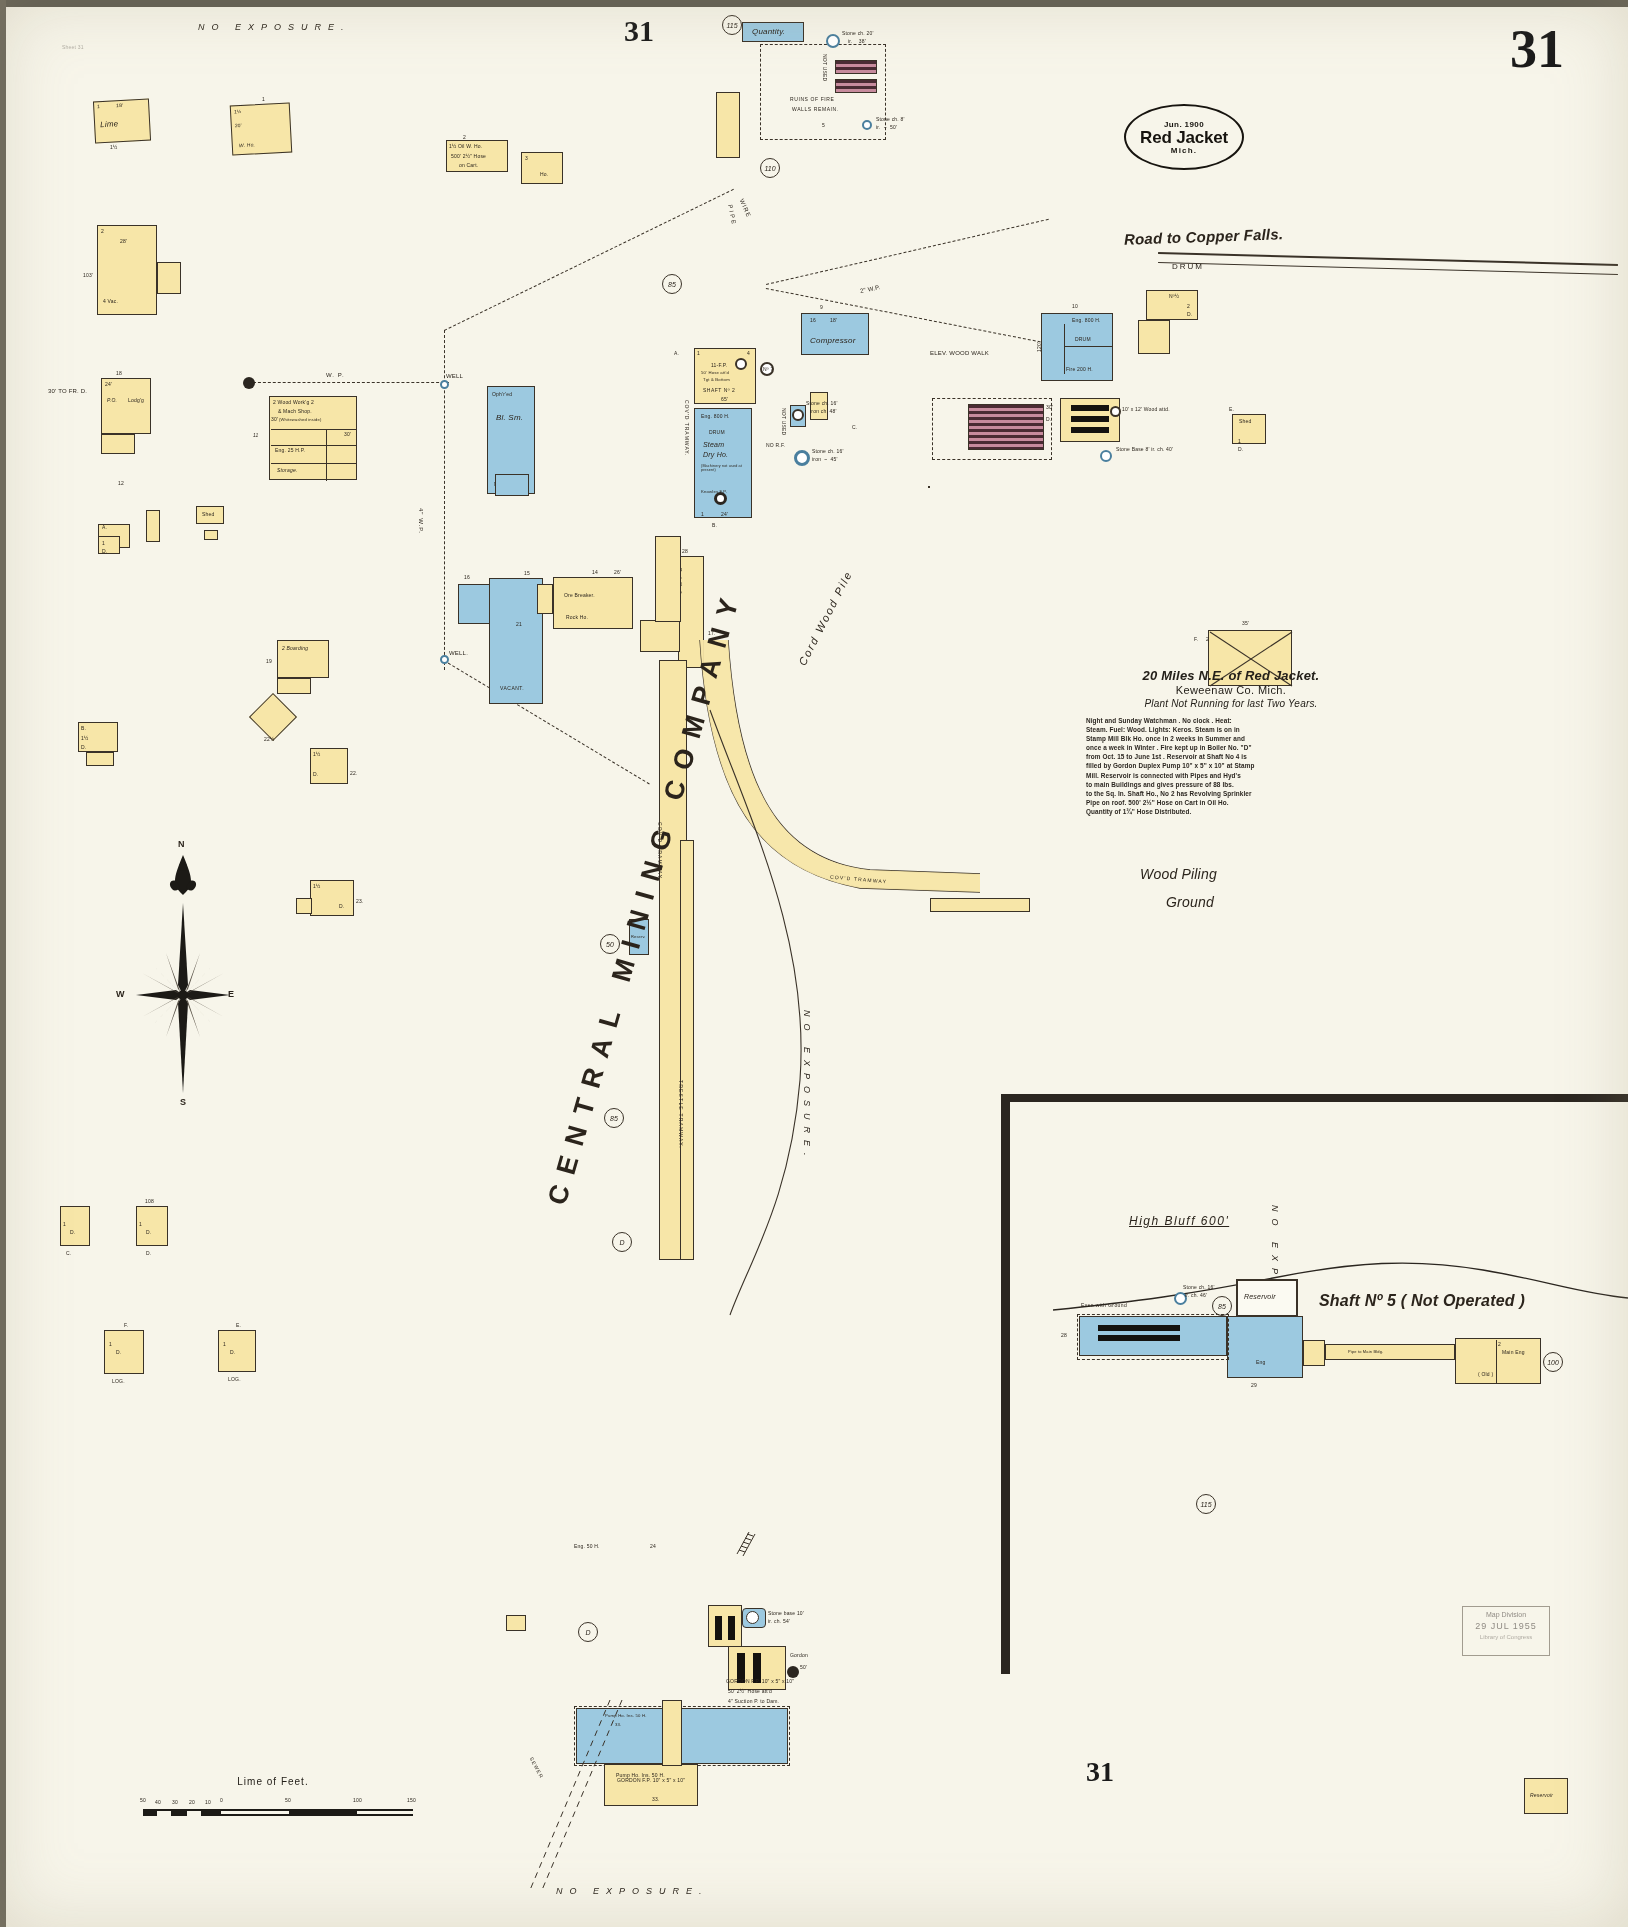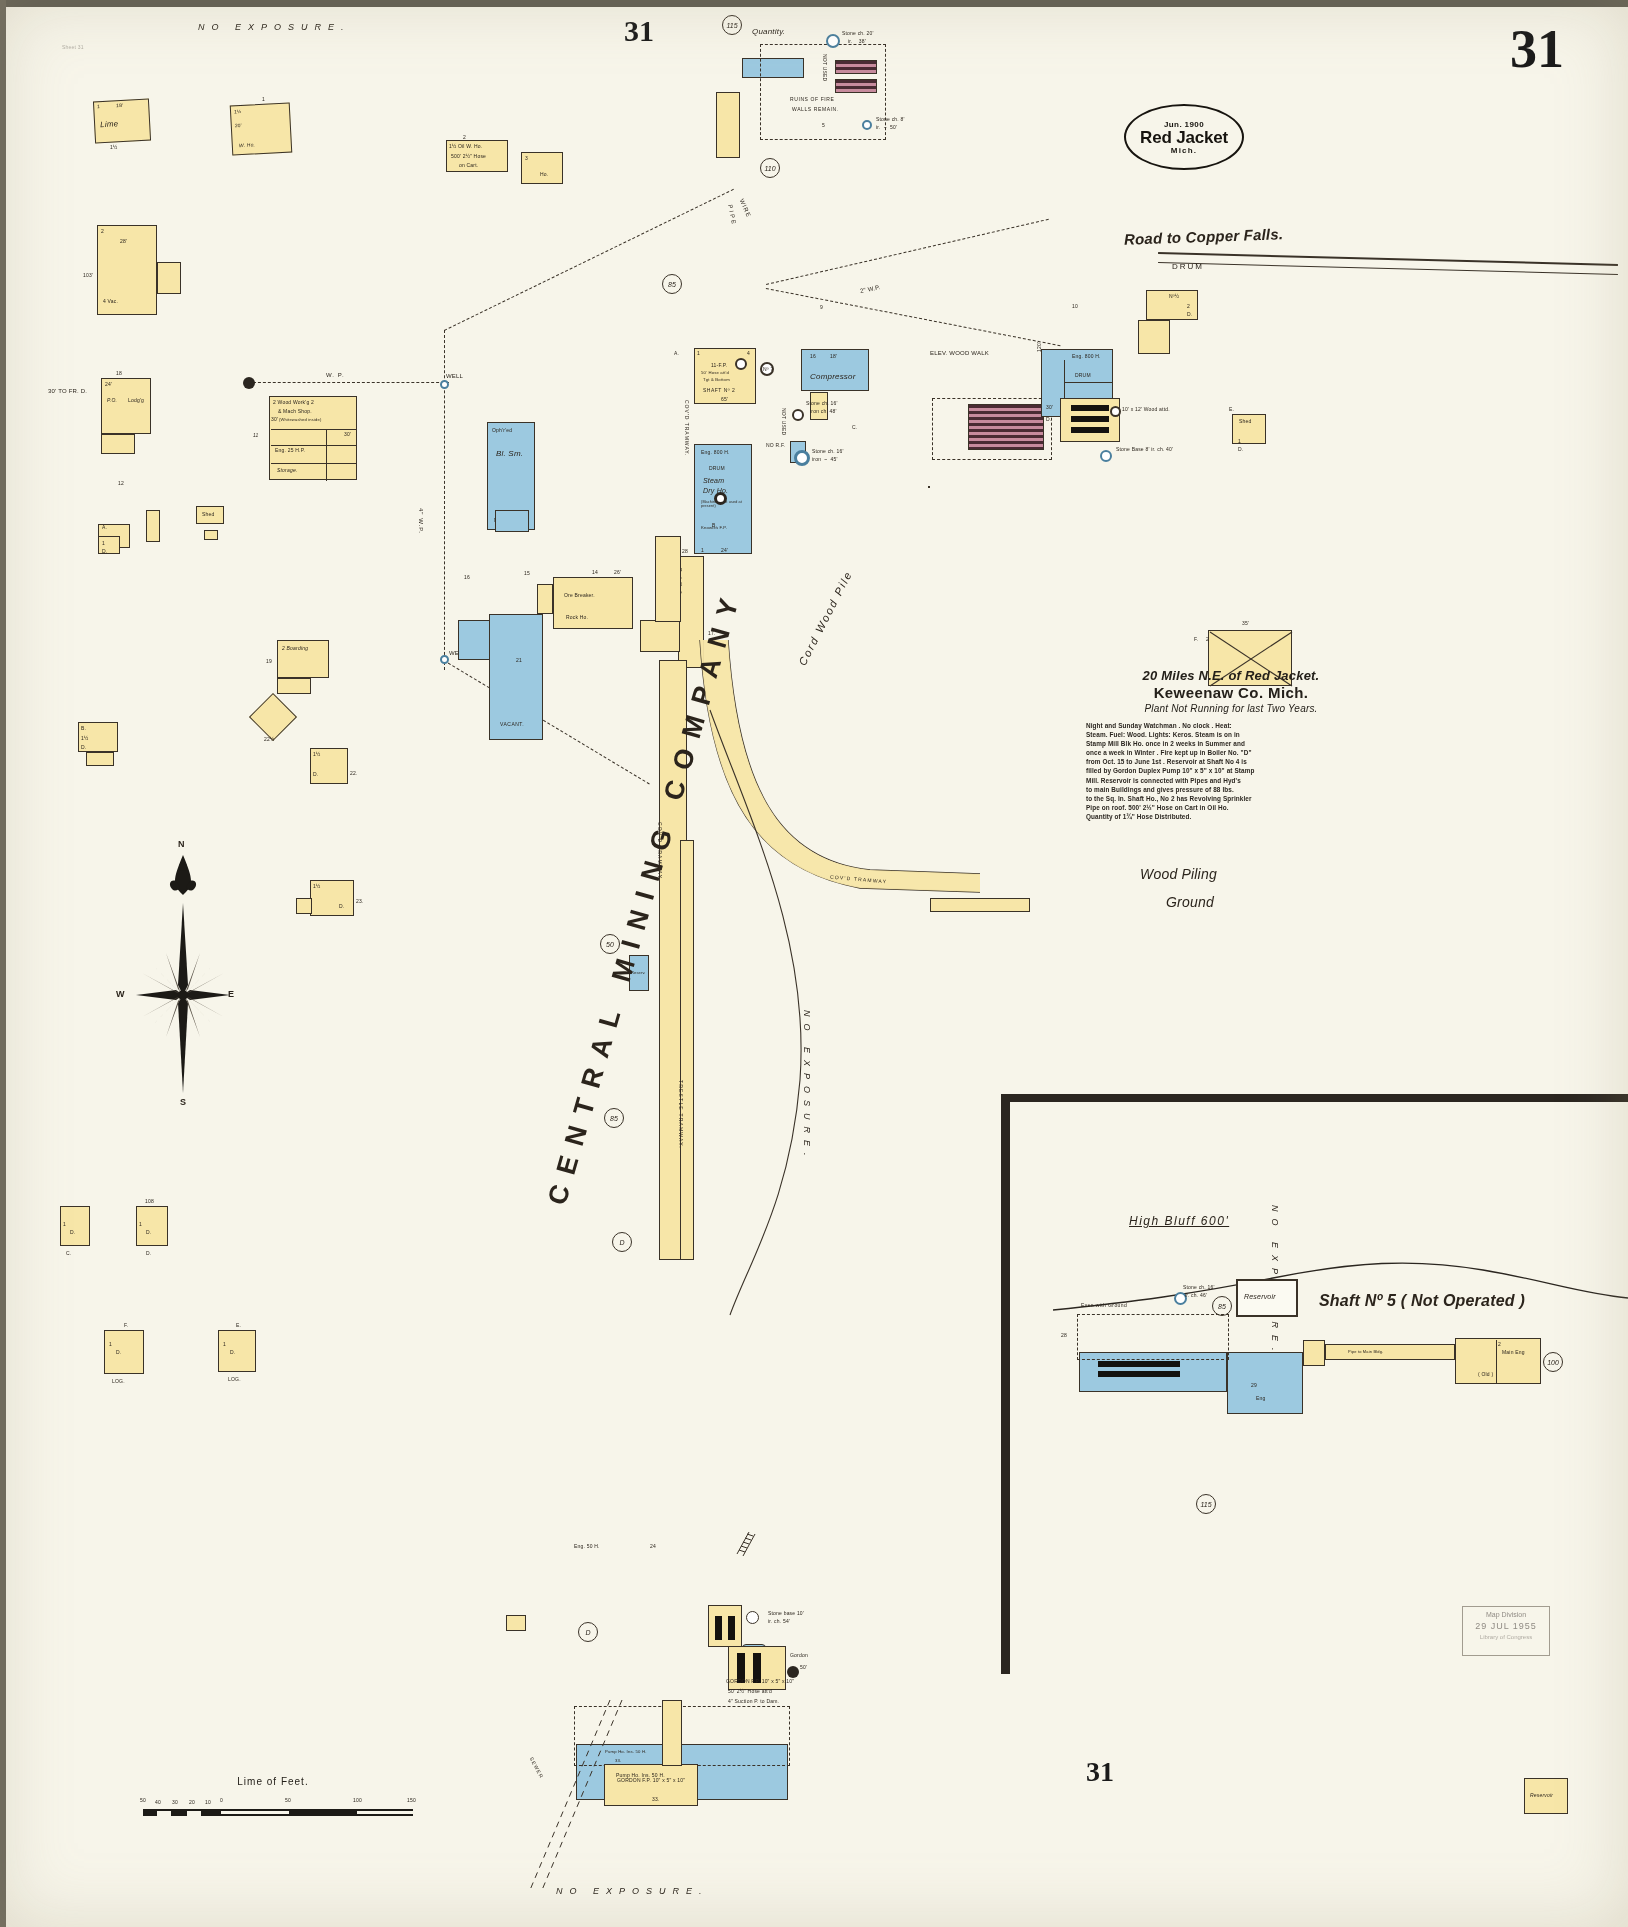--- a/index.html
+++ b/index.html
@@ -14,21 +14,21 @@
     content:"";position:absolute;inset:0;
     box-shadow:inset 0 0 70px rgba(160,150,120,.28);
     pointer-events:none;z-index:60;
   }
   .topbar{position:absolute;left:0;top:0;width:1628px;height:7px;background:#5d5a50;}
   .leftbar{position:absolute;left:0;top:0;width:6px;height:1927px;background:#6a665b;}
 
   
   .bldg{position:absolute;box-sizing:border-box;border:1.3px solid #3a3228;}
   .yellow{background:#f7e6a8;}
-  .blue{background:#9cc9e0;margin-top:36px;}
+  .blue{background:#9cc9e0;}
   .pink{background:#c2849a;}
   .white{background:#fbfaf2;}
   .dash{position:absolute;box-sizing:border-box;border:1.6px dashed #3a3228;background:transparent;}
   .lbl{position:absolute;white-space:nowrap;color:#2b241c;
        font-family:"Liberation Sans",sans-serif;letter-spacing:.2px;}
   .hand{font-style:italic;}
   .tiny{font-size:6px;}
   .xtiny{font-size:5px;}
   .sm{font-size:8px;}
   .line{position:absolute;background:#3a3228;}
@@ -48,21 +48,21 @@
   #titleOval .t1{font-size:8px;font-weight:bold;letter-spacing:.4px;color:#17140f;}
   #titleOval .t2{font-size:17px;font-weight:bold;letter-spacing:-.2px;color:#17140f;line-height:1;}
   #titleOval .t3{font-size:8px;font-weight:bold;letter-spacing:1.2px;color:#17140f;}
 
   
   .vtext{position:absolute;transform-origin:left top;color:#2b241c;}
 
   
   #descBlock{position:absolute;left:1086px;top:668px;width:290px;color:#24201a;}
   #descBlock .d1{font-size:13px;font-weight:bold;font-style:italic;text-align:center;letter-spacing:.2px;}
-  #descBlock .d2{font-size:15px;font-weight:bold;text-align:center;letter-spacing:.4px;margin-top:1px;}
+  #descBlock .d2{font-size:11px;font-weight:normal;text-align:center;letter-spacing:.4px;margin-top:1px;}
   #descBlock .d3{font-size:10px;font-style:italic;text-align:center;margin-top:2px;letter-spacing:.2px;}
   #descBlock .body{margin-top:7px;font-size:6.4px;line-height:1.42;letter-spacing:.1px;
     font-weight:bold;text-align:left;color:#2b2620;}
 
   
   #compass{position:absolute;left:128px;top:845px;width:110px;height:270px;}
   
   #scalebar{position:absolute;left:143px;top:1776px;width:260px;}
   #scalebar .title{font-size:10px;text-align:center;color:#24201a;letter-spacing:1px;}
   .scaleseg{position:absolute;height:7px;}

